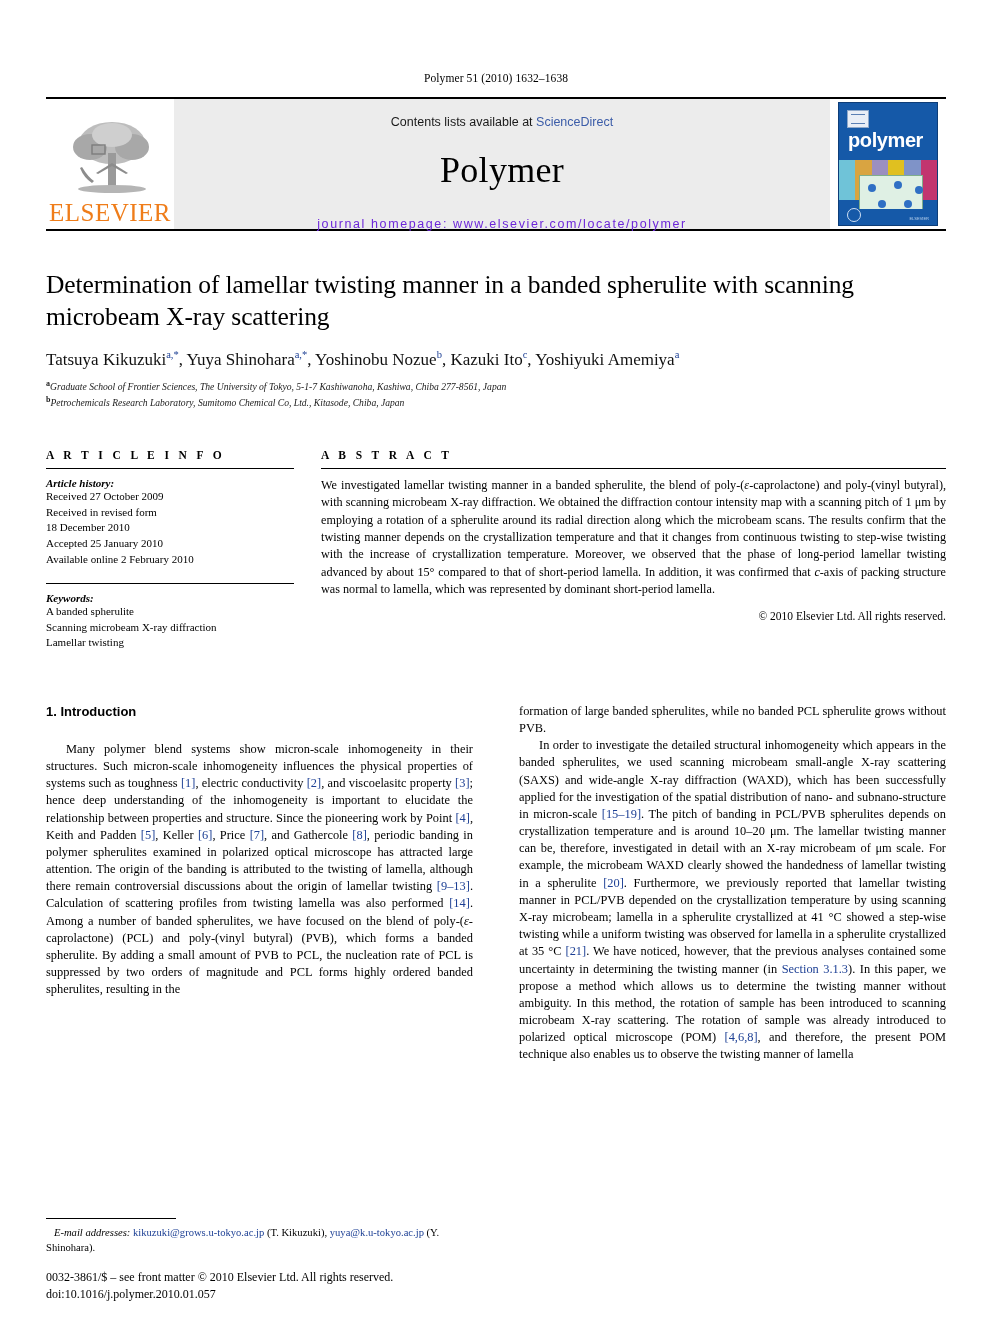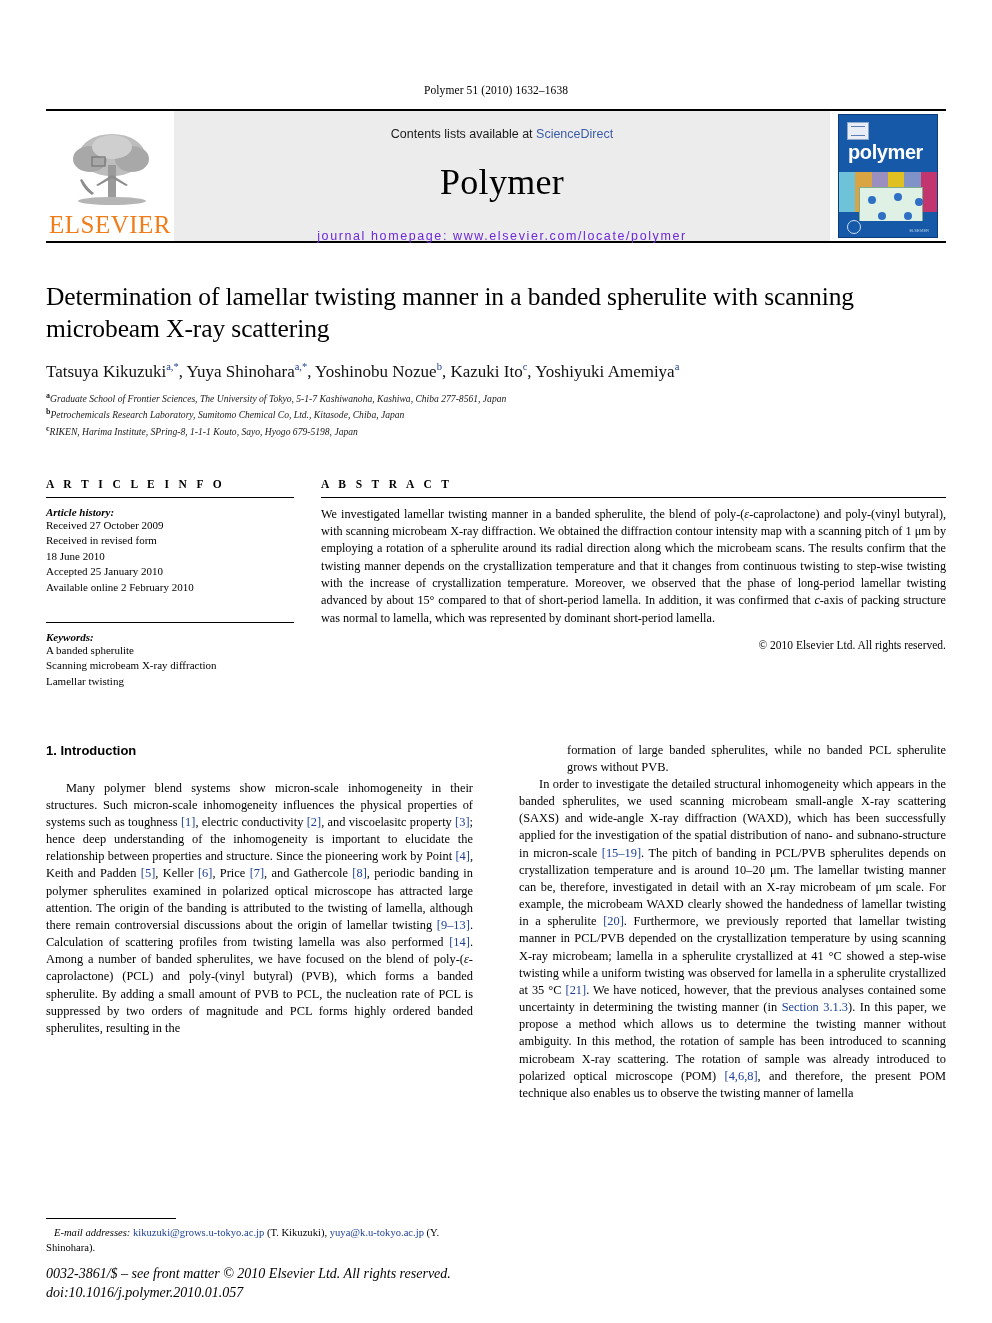--- a/index.html
+++ b/index.html
@@ -13,21 +13,21 @@
     font-family: "Liberation Serif", serif;
     color: #000000;
     position: relative;
     overflow: hidden;
   }
   .page {
     width: 992px;
     height: 1323px;
     position: relative;
     box-sizing: border-box;
-    padding: 12px 46px;
+    padding: 0 46px;
   }
 
   
   .running-head {
     text-align: center;
     font-size: 11.5px;
     padding-top: 72px;
     letter-spacing: 0.1px;
   }
 
@@ -219,21 +219,21 @@
   }
   .hist-title {
     font-style: italic;
     font-weight: bold;
     font-size: 11px;
   }
   .hist-line, .kw-line {
     font-size: 11px;
     line-height: 1.42;
   }
-  .kw-block { margin-top: 26px; }
+  .kw-block { margin-top: 16px; }
   .kw-title {
     font-style: italic;
     font-weight: bold;
     font-size: 11px;
   }
   .abstract-body {
     font-size: 12.2px;
     line-height: 1.42;
     text-align: justify;
   }
@@ -250,21 +250,21 @@
     display: flex;
     gap: 46px;
   }
   .bcol {
     flex: 1 1 0;
     font-size: 12.4px;
     line-height: 1.385;
     text-align: justify;
   }
   .bcol p { margin: 0; text-indent: 20px; }
-  .bcol p.noindent { text-indent: 0; margin-left: 48px; }
+  .bcol p.noindent { text-indent: 0; }
   h2.section-title {
     font-family: "Liberation Sans", sans-serif;
     font-size: 13px;
     font-weight: bold;
     margin: 0 0 20px 0;
   }
   .ref { color: #1c3f94; }
   .link { color: #1c3f94; }
 
   
@@ -279,23 +279,22 @@
   .footnote-rule {
     border-top: 1px solid #000;
     width: 130px;
     margin-bottom: 6px;
   }
   .footnote-zone .em { font-style: italic; }
   .imprint {
     position: absolute;
     left: 46px;
     bottom: 20px;
-    font-size: 14px;
+    font-size: 12px;
     line-height: 1.4;
-    font-style: italic;
   }
 </style>
 </head>
 <body>
 
 <div class="page">
 
   <div class="running-head">Polymer 51 (2010) 1632–1638</div>
 
   <div class="masthead">
@@ -353,33 +352,32 @@
     </div>
   </div>
   <div class="masthead-rule"></div>
 
   <div class="title-block">
     <h1 class="article-title">Determination of lamellar twisting manner in a banded spherulite with scanning microbeam X-ray scattering</h1>
     <div class="authors">Tatsuya Kikuzuki<sup>a,*</sup>, Yuya Shinohara<sup>a,*</sup>, Yoshinobu Nozue<sup>b</sup>, Kazuki Ito<sup>c</sup>, Yoshiyuki Amemiya<sup>a</sup></div>
     <div class="affil">
       <div><sup>a</sup><span>Graduate School of Frontier Sciences, The University of Tokyo, 5-1-7 Kashiwanoha, Kashiwa, Chiba 277-8561, Japan</span></div>
       <div><sup>b</sup><span>Petrochemicals Research Laboratory, Sumitomo Chemical Co, Ltd., Kitasode, Chiba, Japan</span></div>
-      <div><sup>c</sup><span>RIKEN, Harima Institute, SPring-8, 1-1-1 Kouto, Sayo, Hyogo 679-5198, Japan</span></div>
     </div>
   </div>
 
   <div class="info-abstract">
 
     <div class="col-info">
       <div class="sec-head">A R T I C L E   I N F O</div>
       <div class="hr-thin"></div>
       <div class="hist-title">Article history:</div>
       <div class="hist-line">Received 27 October 2009</div>
       <div class="hist-line">Received in revised form</div>
-      <div class="hist-line">18 June 2010</div>
+      <div class="hist-line">18 December 2010</div>
       <div class="hist-line">Accepted 25 January 2010</div>
       <div class="hist-line">Available online 2 February 2010</div>
 
       <div class="kw-block">
         <div class="hr-thin"></div>
         <div class="kw-title">Keywords:</div>
         <div class="kw-line">A banded spherulite</div>
         <div class="kw-line">Scanning microbeam X-ray diffraction</div>
         <div class="kw-line">Lamellar twisting</div>
       </div>

